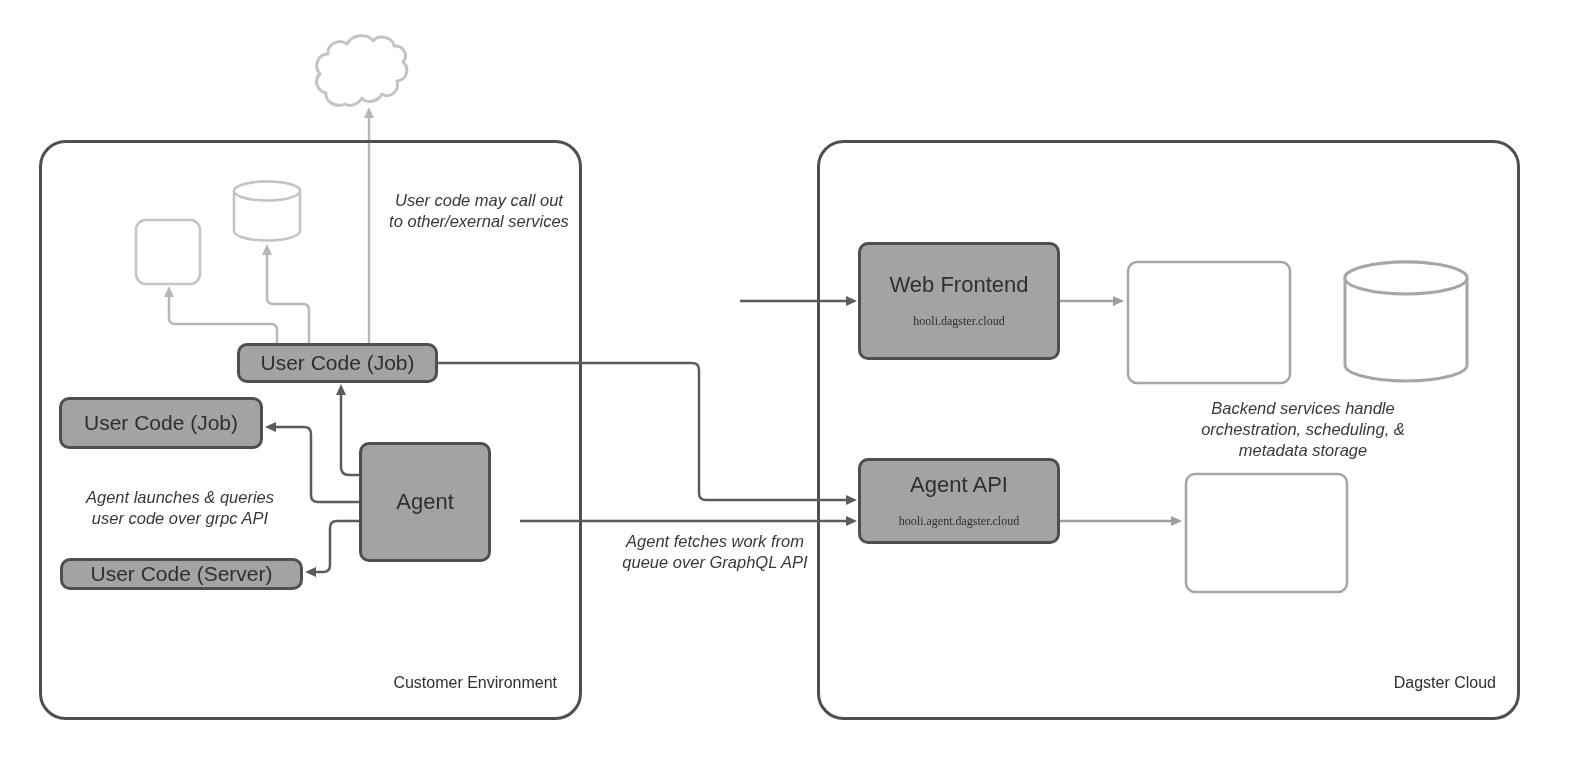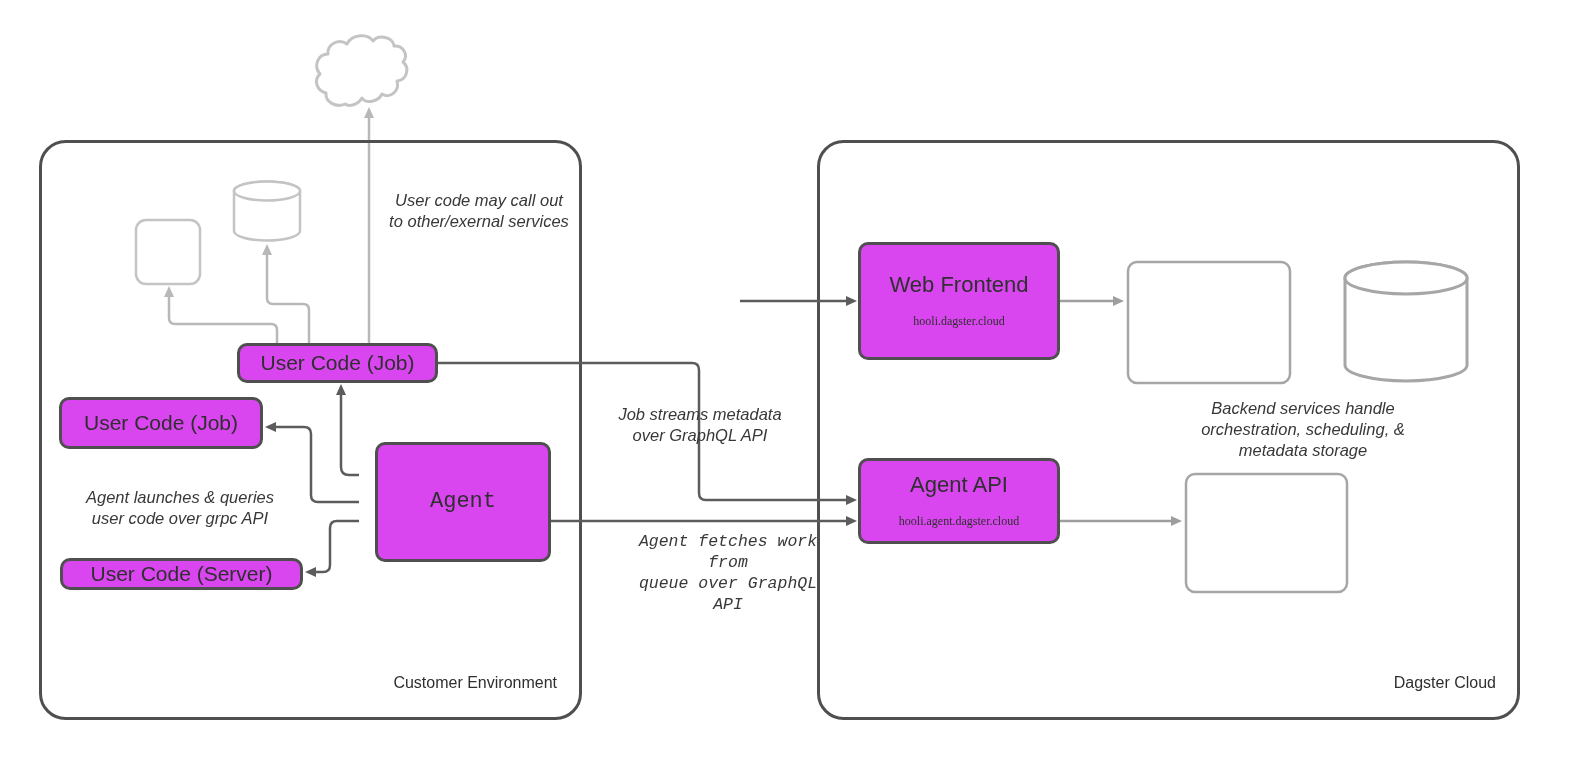--- a/index.html
+++ b/index.html
@@ -7,21 +7,21 @@
     position:relative;
     width:1583px;height:765px;
     background:#ffffff;
     font-family:"Liberation Sans",sans-serif;
     color:#333;
     overflow:hidden;
   }
   #wires{position:absolute;left:0;top:0;width:1583px;height:765px;}
   .node{
     position:absolute;
-    background:#d946ef;
+    background:#a3a3a3;
     border:3px solid #4f4f4f;
     border-radius:10px;
     display:flex;
     flex-direction:column;
     align-items:center;
     justify-content:center;
     box-sizing:border-box;
     text-align:center;
   }
   .node .title{font-size:21px;color:#2f2f2f;line-height:1.1;white-space:nowrap;}
@@ -101,42 +101,40 @@
   </div>
 
   <div class="node" style="left:59px;top:397px;width:204px;height:52px;">
     <div class="title">User Code (Job)</div>
   </div>
 
   <div class="node" style="left:60px;top:558px;width:243px;height:32px;">
     <div class="title">User Code (Server)</div>
   </div>
 
-  <div class="node" style="left:375px;top:442px;width:176px;height:120px;font-family:Liberation Mono, monospace;">
+  <div class="node" style="left:359px;top:442px;width:132px;height:120px;">
     <div class="title big">Agent</div>
   </div>
 
   <div class="node" style="left:858px;top:242px;width:202px;height:118px;">
     <div class="title big">Web Frontend</div>
     <div class="host">hooli.dagster.cloud</div>
   </div>
 
   <div class="node" style="left:858px;top:458px;width:202px;height:86px;">
     <div class="title big">Agent API</div>
     <div class="host">hooli.agent.dagster.cloud</div>
   </div>
 
   <div class="annotation" style="left:354px;top:190px;width:250px;">User code may call out
 to other/exernal services</div>
 
 
-  <div class="annotation" style="left:600px;top:404px;width:200px;">Job streams metadata
-over GraphQL API</div>
 
-  <div class="annotation" style="left:628px;top:531px;width:200px;font-family:Liberation Mono, monospace;">Agent fetches work from
+  <div class="annotation" style="left:615px;top:531px;width:200px;">Agent fetches work from
 queue over GraphQL API</div>
 
   <div class="annotation" style="left:80px;top:487px;width:200px;">Agent launches &amp; queries
 user code over grpc API</div>
 
   <div class="annotation" style="left:1183px;top:398px;width:240px;">Backend services handle
 orchestration, scheduling, &amp;
 metadata storage</div>
 
   <div class="region-label" style="left:327px;top:674px;width:230px;">Customer Environment</div>

